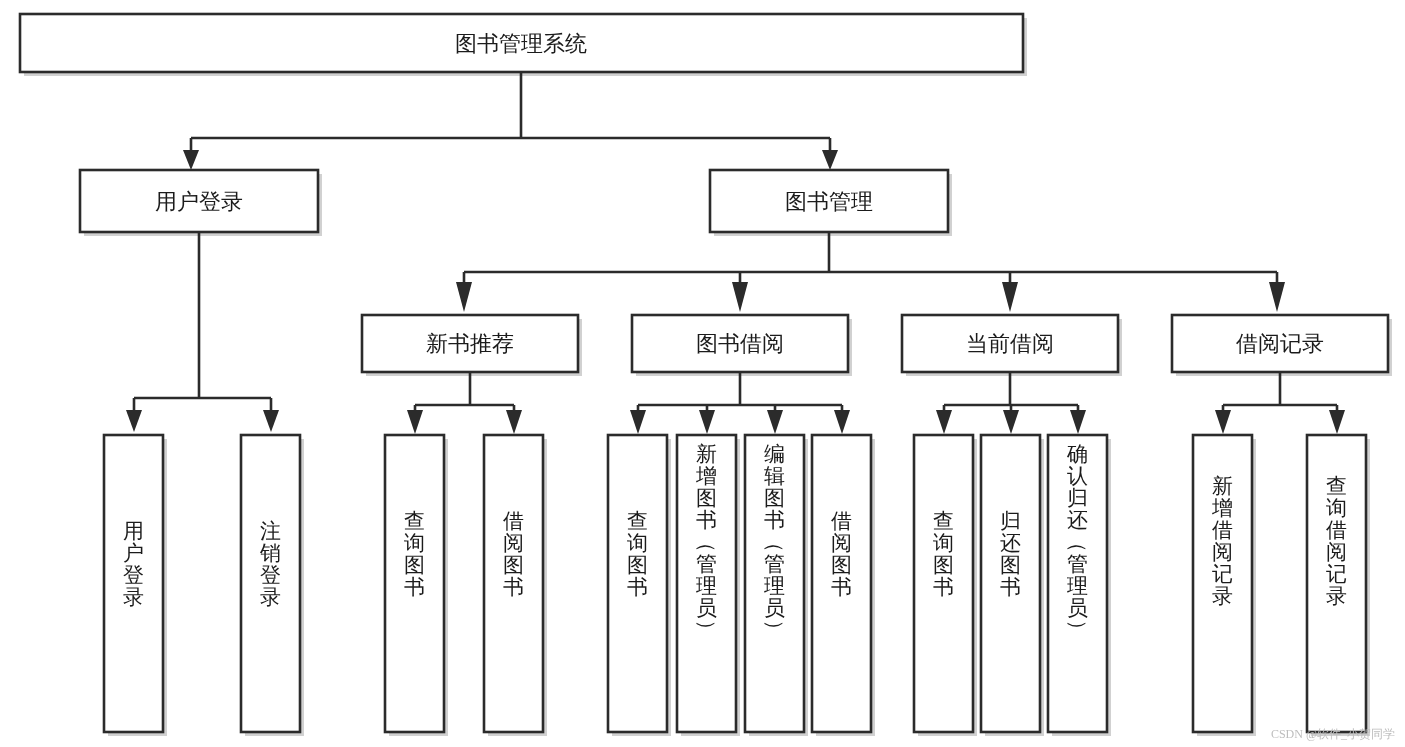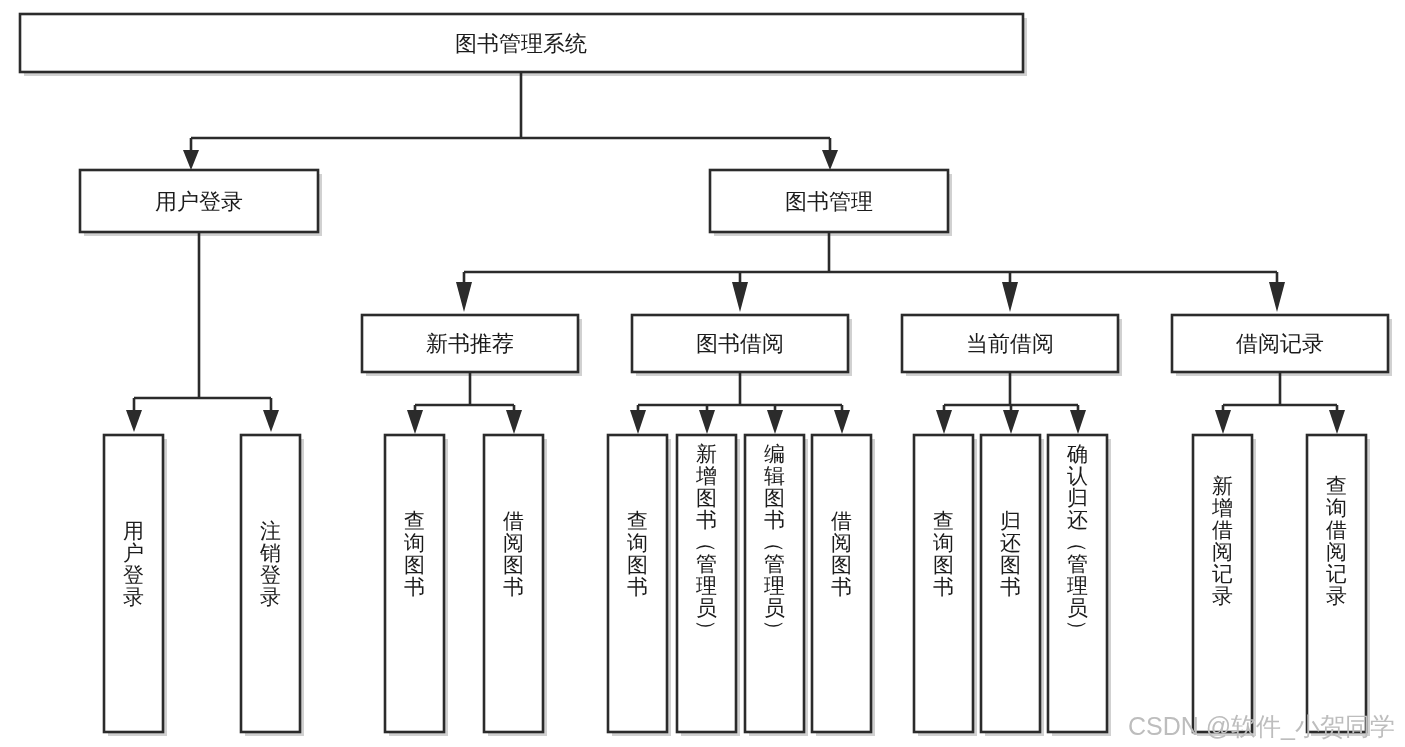--- a/index.html
+++ b/index.html
@@ -60,22 +60,22 @@
     color: #1b1b1b;
     text-align: center;
     letter-spacing: 0;
     white-space: pre;
     pointer-events: none;
   }
   .watermark {
     position: absolute;
     right: 10px;
     bottom: 4px;
-    font-family: Liberation Sans, sans-serif;
-    font-size: 25px;
+    font-family: Liberation Serif, serif;
+    font-size: 12px;
     color: #bdbdbd;
     white-space: nowrap;
     pointer-events: none;
   }
 </style>
 </head>
 <body>
 
 <div id="diagram-root">
 

